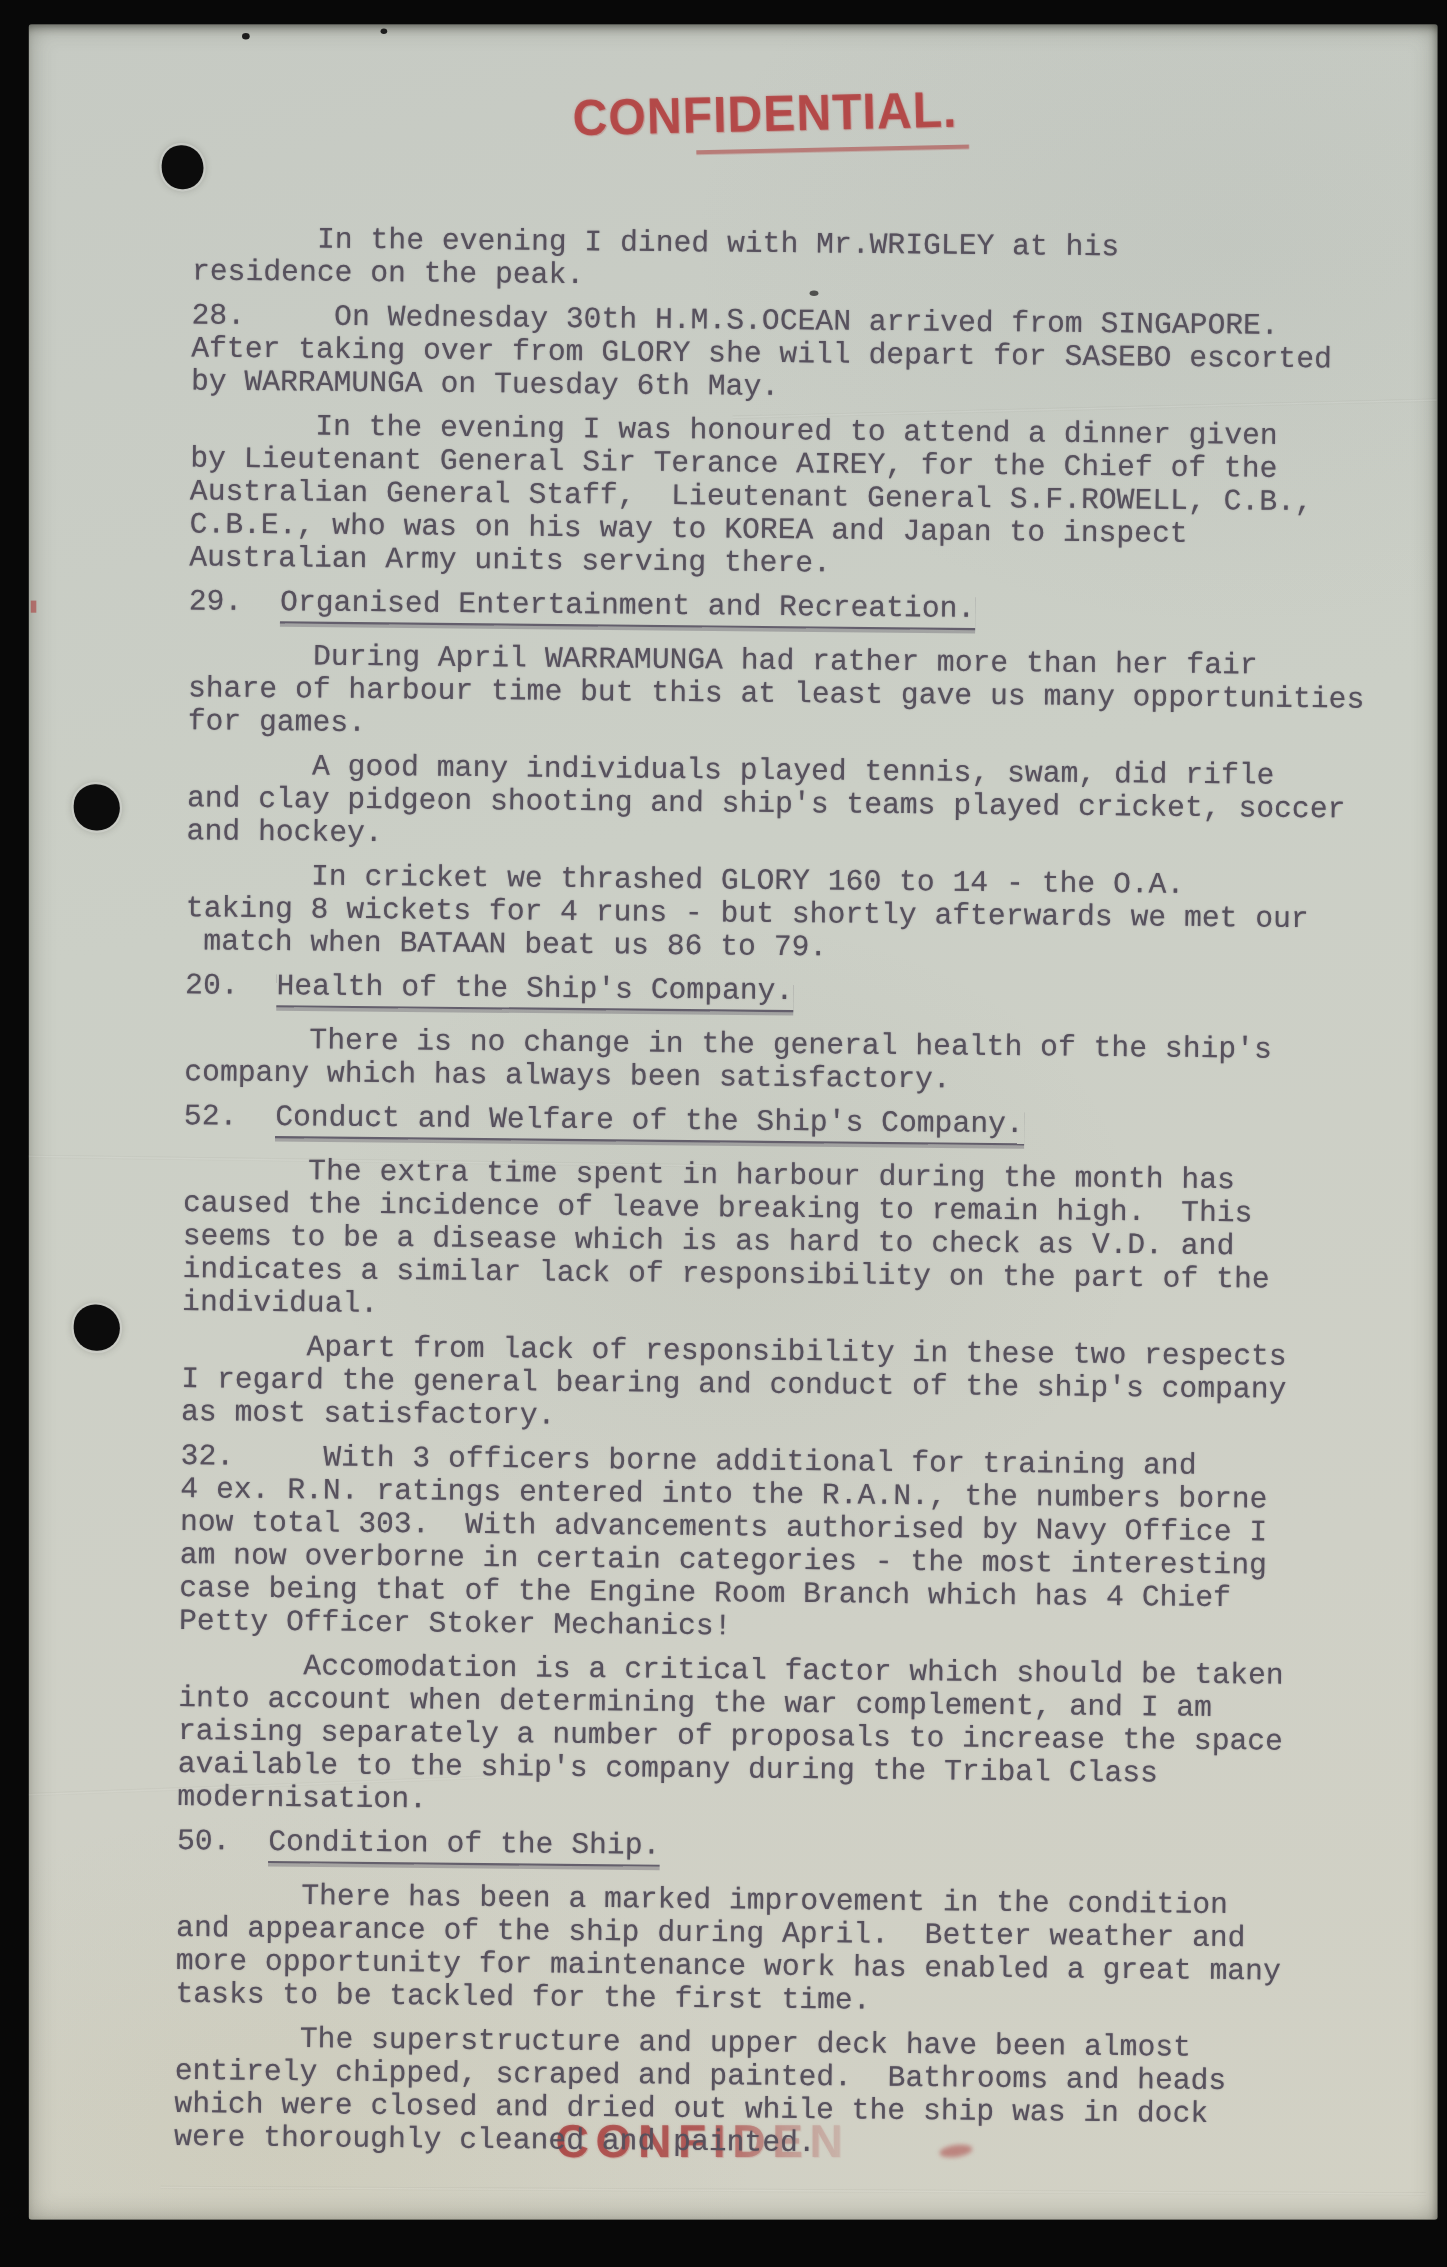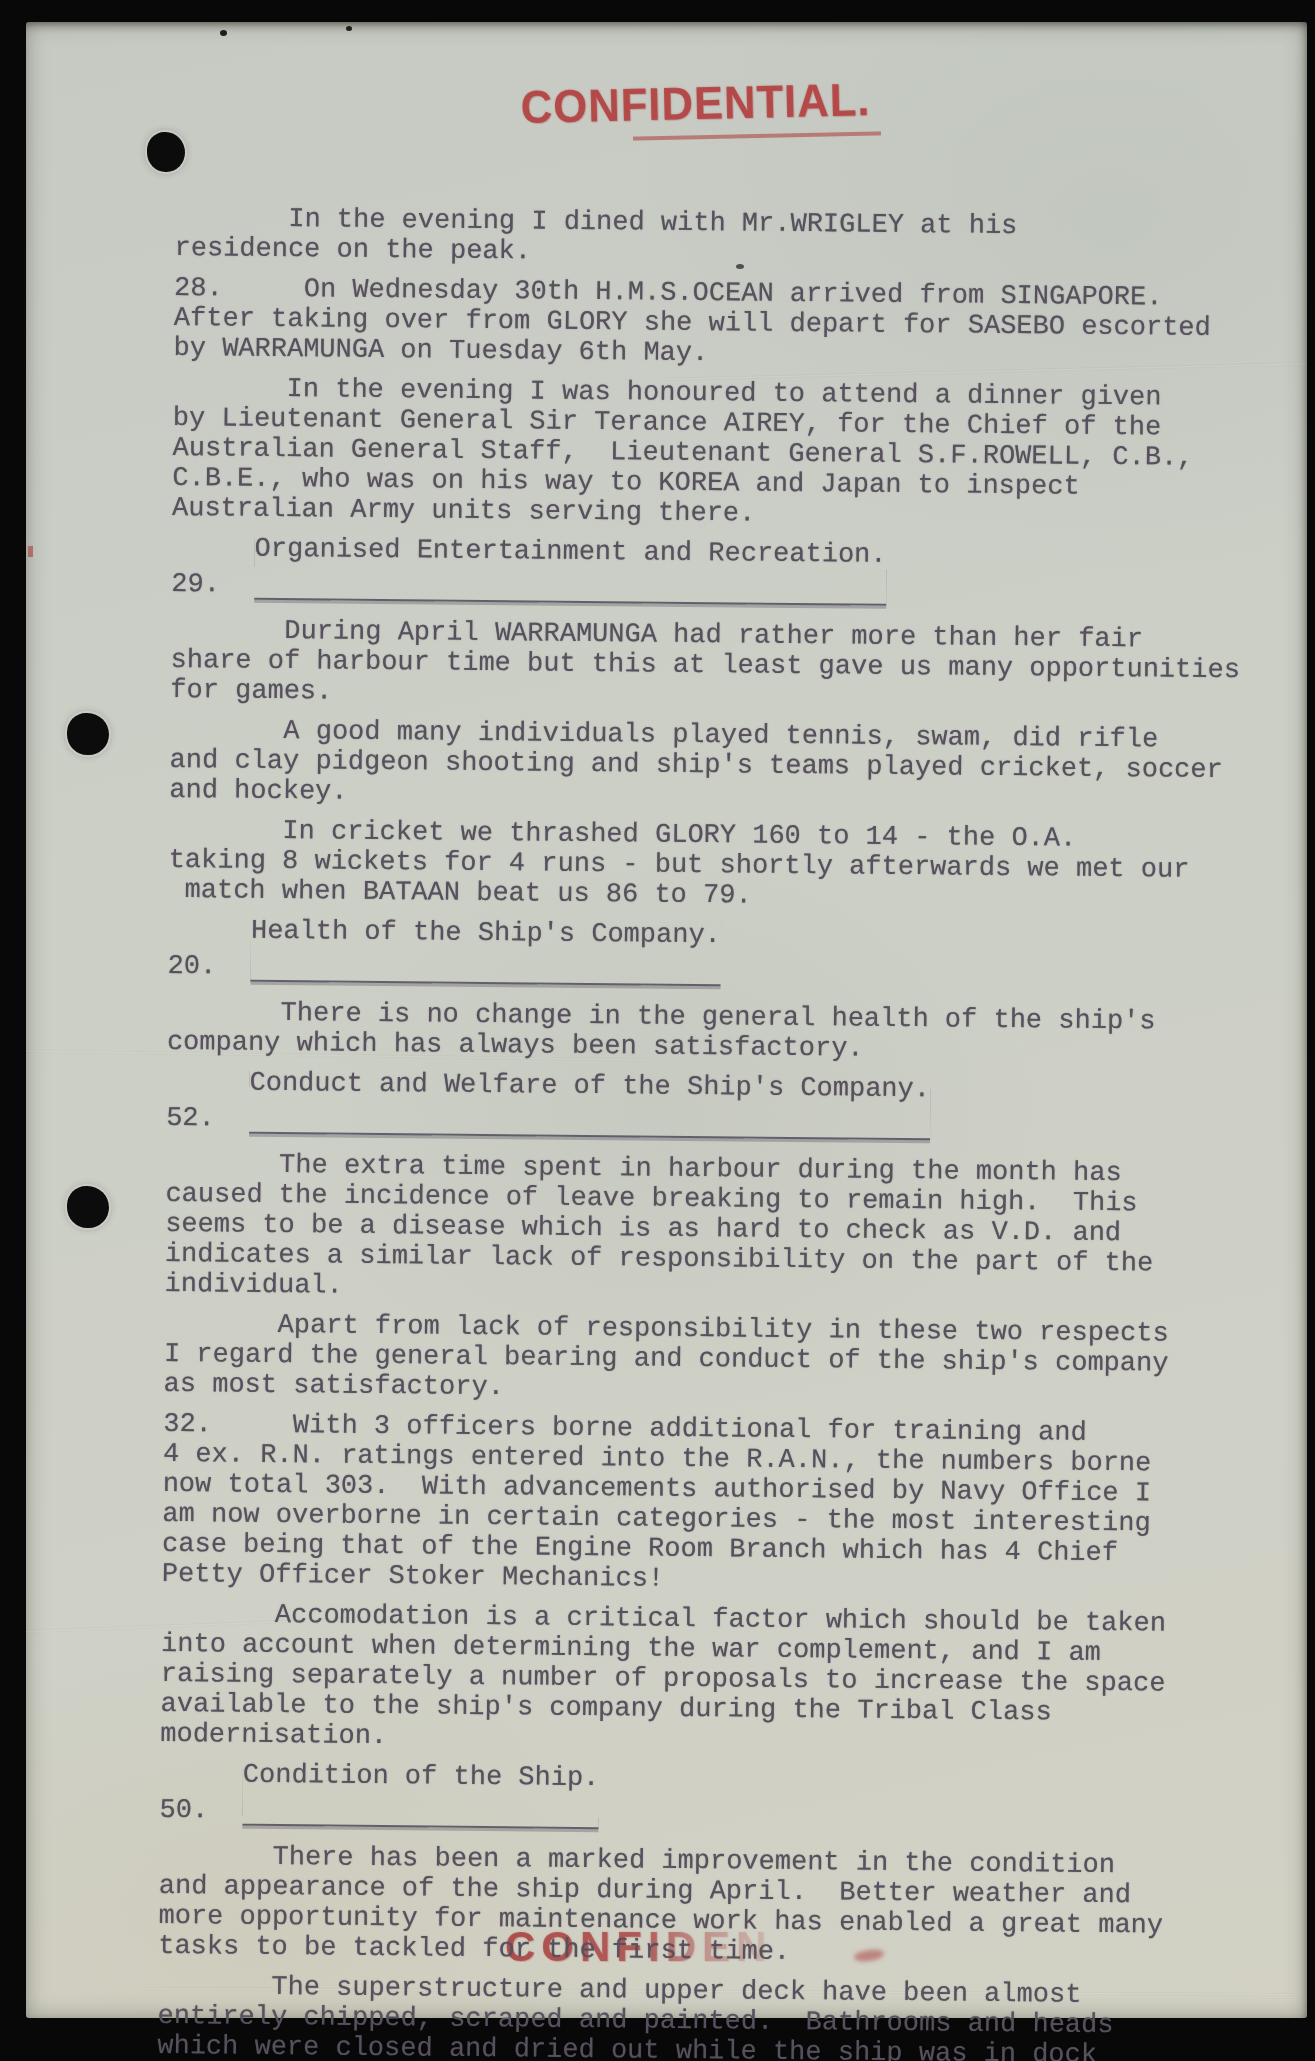--- a/index.html
+++ b/index.html
@@ -36,21 +36,21 @@
          background:rgba(168,58,58,0.5);filter:blur(2px);transform:rotate(-8deg);}
   .red-speck{position:absolute;left:2px;top:524px;width:5px;height:11px;background:rgba(170,60,60,0.6);}
   
   .typed{position:absolute;left:149px;top:181px;width:1092px;
          font-family:"Liberation Mono","DejaVu Sans Mono",monospace;
          font-size:27px;line-height:30px;color:#57515d;
          text-shadow:0 0 1.2px rgba(70,64,80,0.55);
          transform:rotate(0.55deg);transform-origin:top left;}
   .para{margin:0 0 10px;white-space:pre-wrap;}
   .heading{margin:2px 0 16px;display:flex;white-space:pre;}
-  .h-num{width:83px;flex:0 0 83px;margin-top:36px;}
+  .h-num{width:83px;flex:0 0 83px;}
   .h-text{border-bottom:2px solid rgba(88,82,98,0.9);box-shadow:0 3px 0 rgba(88,82,98,0.35);padding-bottom:1px;}
   
   .footer{position:absolute;left:0;right:0;bottom:0;height:42px;background:#000;
           display:flex;justify-content:space-between;align-items:flex-end;
           padding:0 5px 4px 3px;box-sizing:border-box;}
   .footer-left{font-size:17px;color:#d9d9d9;letter-spacing:0.2px;}
   .footer-right{font-size:15px;color:#d0d0d0;letter-spacing:0.5px;}
 </style>
 </head>
 <body>

